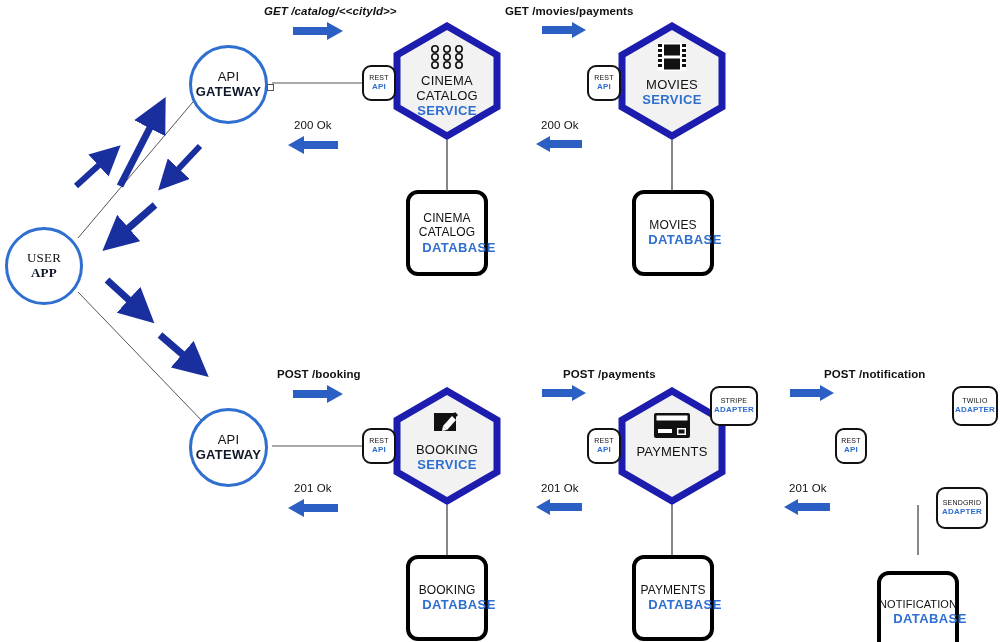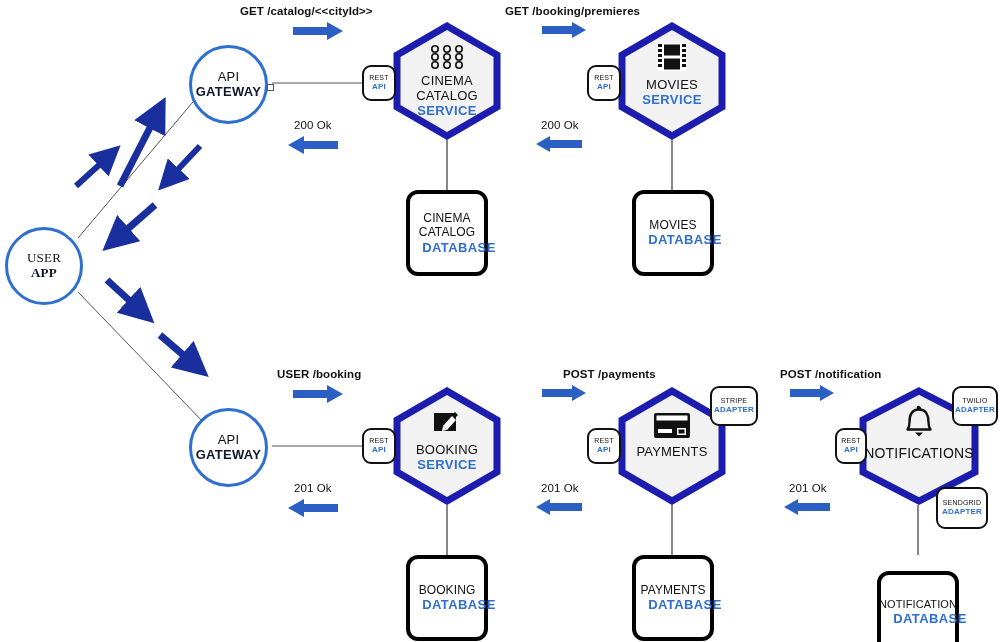--- a/index.html
+++ b/index.html
@@ -147,21 +147,21 @@
     <div class="hexlabel" style="top:52px;">
       <span class="t1">CINEMA</span>
       <span class="t1">CATALOG</span>
       <span class="t2">SERVICE</span>
     </div>
   </div>
   <div class="badge" style="left:362px;top:65px;width:34px;height:36px;">
     <span class="b1">REST</span>
     <span class="b2">API</span>
   </div>
-  <div class="reqlabel" style="left:240px;top:5px;">GET /catalog/&lt;&lt;cityId&gt;&gt;</div>
+  <div class="reqlabel" style="left:264px;top:5px;font-style:italic;">GET /catalog/&lt;&lt;cityId&gt;&gt;</div>
   <svg class="node" style="left:293px;top:22px;width:50px;height:18px;" viewBox="0 0 50 18">
     <path d="M0,5 H34 V0 L50,9 L34,18 V13 H0 Z" fill="#2b5fc4"></path>
   </svg>
   <div class="resplabel" style="left:294px;top:119px;">200 Ok</div>
   <svg class="node" style="left:288px;top:136px;width:50px;height:18px;" viewBox="0 0 50 18">
     <path d="M50,5 H16 V0 L0,9 L16,18 V13 H50 Z" fill="#2b5fc4"></path>
   </svg>
   <div class="db" style="left:406px;top:190px;width:82px;height:86px;">
     <span class="d1">CINEMA</span>
     <span class="d1">CATALOG</span>
@@ -193,21 +193,21 @@
     </div>
     <div class="hexlabel" style="top:56px;">
       <span class="t1">MOVIES</span>
       <span class="t2">SERVICE</span>
     </div>
   </div>
   <div class="badge" style="left:587px;top:65px;width:34px;height:36px;">
     <span class="b1">REST</span>
     <span class="b2">API</span>
   </div>
-  <div class="reqlabel" style="left:505px;top:5px;">GET /booking/premieres</div>
+  <div class="reqlabel" style="left:505px;top:5px;">GET /movies/payments</div>
   <svg class="node" style="left:542px;top:22px;width:44px;height:16px;" viewBox="0 0 44 16">
     <path d="M0,4 H30 V0 L44,8 L30,16 V12 H0 Z" fill="#2b5fc4"></path>
   </svg>
   <div class="resplabel" style="left:541px;top:119px;">200 Ok</div>
   <svg class="node" style="left:536px;top:136px;width:46px;height:16px;" viewBox="0 0 46 16">
     <path d="M46,4 H14 V0 L0,8 L14,16 V12 H46 Z" fill="#2b5fc4"></path>
   </svg>
   <div class="db" style="left:632px;top:190px;width:82px;height:86px;">
     <span class="d1">MOVIES</span>
     <span class="d2">DATABASE</span>
@@ -228,21 +228,21 @@
     </div>
     <div class="hexlabel" style="top:56px;">
       <span class="t1">BOOKING</span>
       <span class="t2">SERVICE</span>
     </div>
   </div>
   <div class="badge" style="left:362px;top:428px;width:34px;height:36px;">
     <span class="b1">REST</span>
     <span class="b2">API</span>
   </div>
-  <div class="reqlabel" style="left:277px;top:368px;">USER /booking</div>
+  <div class="reqlabel" style="left:277px;top:368px;">POST /booking</div>
   <svg class="node" style="left:293px;top:385px;width:50px;height:18px;" viewBox="0 0 50 18">
     <path d="M0,5 H34 V0 L50,9 L34,18 V13 H0 Z" fill="#2b5fc4"></path>
   </svg>
   <div class="resplabel" style="left:294px;top:482px;">201 Ok</div>
   <svg class="node" style="left:288px;top:499px;width:50px;height:18px;" viewBox="0 0 50 18">
     <path d="M50,5 H16 V0 L0,9 L16,18 V13 H50 Z" fill="#2b5fc4"></path>
   </svg>
   <div class="db" style="left:406px;top:555px;width:82px;height:86px;">
     <span class="d1">BOOKING</span>
     <span class="d2">DATABASE</span>
@@ -281,50 +281,33 @@
   </svg>
   <div class="resplabel" style="left:541px;top:482px;">201 Ok</div>
   <svg class="node" style="left:536px;top:499px;width:46px;height:16px;" viewBox="0 0 46 16">
     <path d="M46,4 H14 V0 L0,8 L14,16 V12 H46 Z" fill="#2b5fc4"></path>
   </svg>
   <div class="db" style="left:632px;top:555px;width:82px;height:86px;">
     <span class="d1">PAYMENTS</span>
     <span class="d2">DATABASE</span>
   </div>
 
-  <div class="hexwrap" style="left:857px;top:387px;width:124px;height:118px;">
-    <svg class="hex" viewBox="0 0 124 118">
-      <polygon points="62,4 118,33 118,85 62,114 6,85 6,33" fill="#f2f2f2" stroke="#1c1cae" stroke-width="7" stroke-linejoin="miter"></polygon>
-    </svg>
-    <div class="hexicon" style="left:0;right:0;top:18px;height:34px;">
-      <svg width="32" height="34" viewBox="0 0 32 34">
-        <path d="M16,3 C16,1.5 14.8,1.5 14.8,3" stroke="#111" stroke-width="2.4" fill="none"></path>
-        <rect x="14" y="1.5" width="4" height="3.5" rx="1.5" fill="#111"></rect>
-        <path d="M16,4.5 C9,4.5 6.5,10 6.5,17 C6.5,22 4.5,24.5 4.5,24.5 L27.5,24.5 C27.5,24.5 25.5,22 25.5,17 C25.5,10 23,4.5 16,4.5 Z" fill="none" stroke="#111" stroke-width="2.4" stroke-linejoin="round"></path>
-        <path d="M12,27.5 L20,27.5 L16,31.5 Z" fill="#111"></path>
-      </svg>
-    </div>
-    <div class="hexlabel" style="top:58px;">
-      <span class="t1" style="font-size:14px;">NOTIFICATIONS</span>
-      <span class="t2"></span>
-    </div>
-  </div>
   <div class="badge" style="left:835px;top:428px;width:32px;height:36px;">
     <span class="b1">REST</span>
     <span class="b2">API</span>
   </div>
   <div class="badge" style="left:952px;top:386px;width:46px;height:40px;">
     <span class="b1">TWILIO</span>
     <span class="b2">ADAPTER</span>
   </div>
   <div class="badge" style="left:936px;top:487px;width:52px;height:42px;">
     <span class="b1">SENDGRID</span>
     <span class="b2">ADAPTER</span>
   </div>
-  <div class="reqlabel" style="left:764px;top:368px;padding-left:16px;">POST /notification</div>
+  <div class="reqlabel" style="left:808px;top:368px;padding-left:16px;">POST /notification</div>
   <svg class="node" style="left:790px;top:385px;width:44px;height:16px;" viewBox="0 0 44 16">
     <path d="M0,4 H30 V0 L44,8 L30,16 V12 H0 Z" fill="#2b5fc4"></path>
   </svg>
   <div class="resplabel" style="left:789px;top:482px;">201 Ok</div>
   <svg class="node" style="left:784px;top:499px;width:46px;height:16px;" viewBox="0 0 46 16">
     <path d="M46,4 H14 V0 L0,8 L14,16 V12 H46 Z" fill="#2b5fc4"></path>
   </svg>
   <div class="db" style="left:877px;top:571px;width:82px;height:83px;">
     <span class="d1" style="font-size:11px;">NOTIFICATION</span>
     <span class="d2">DATABASE</span>

